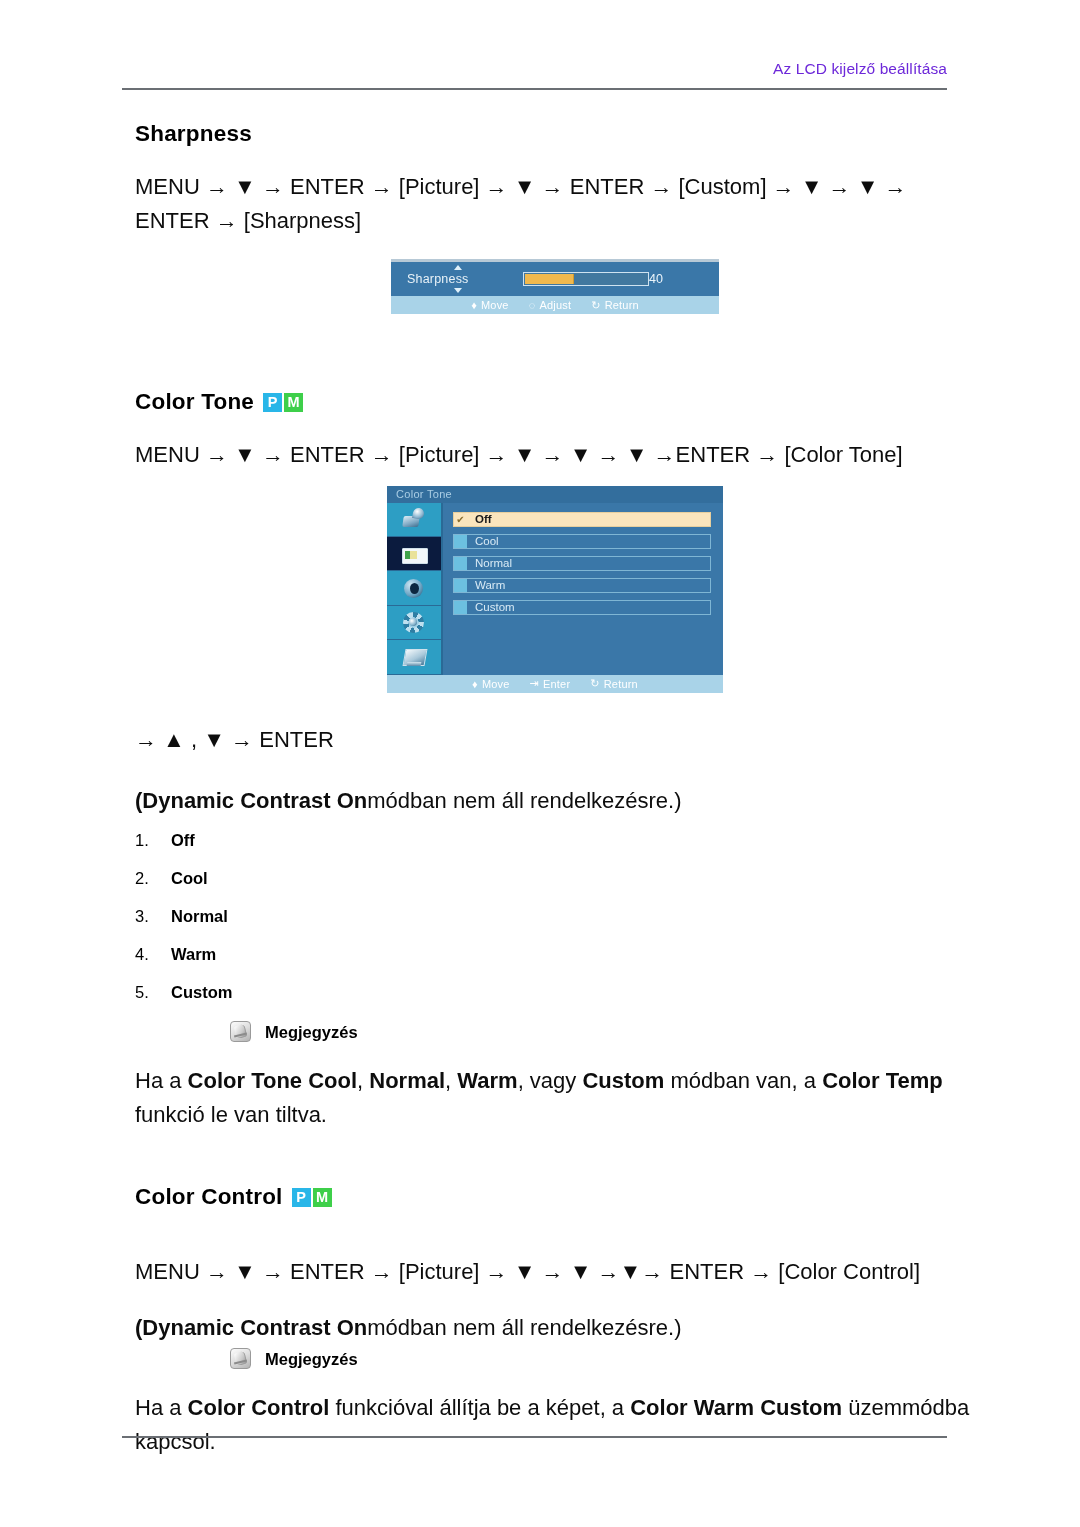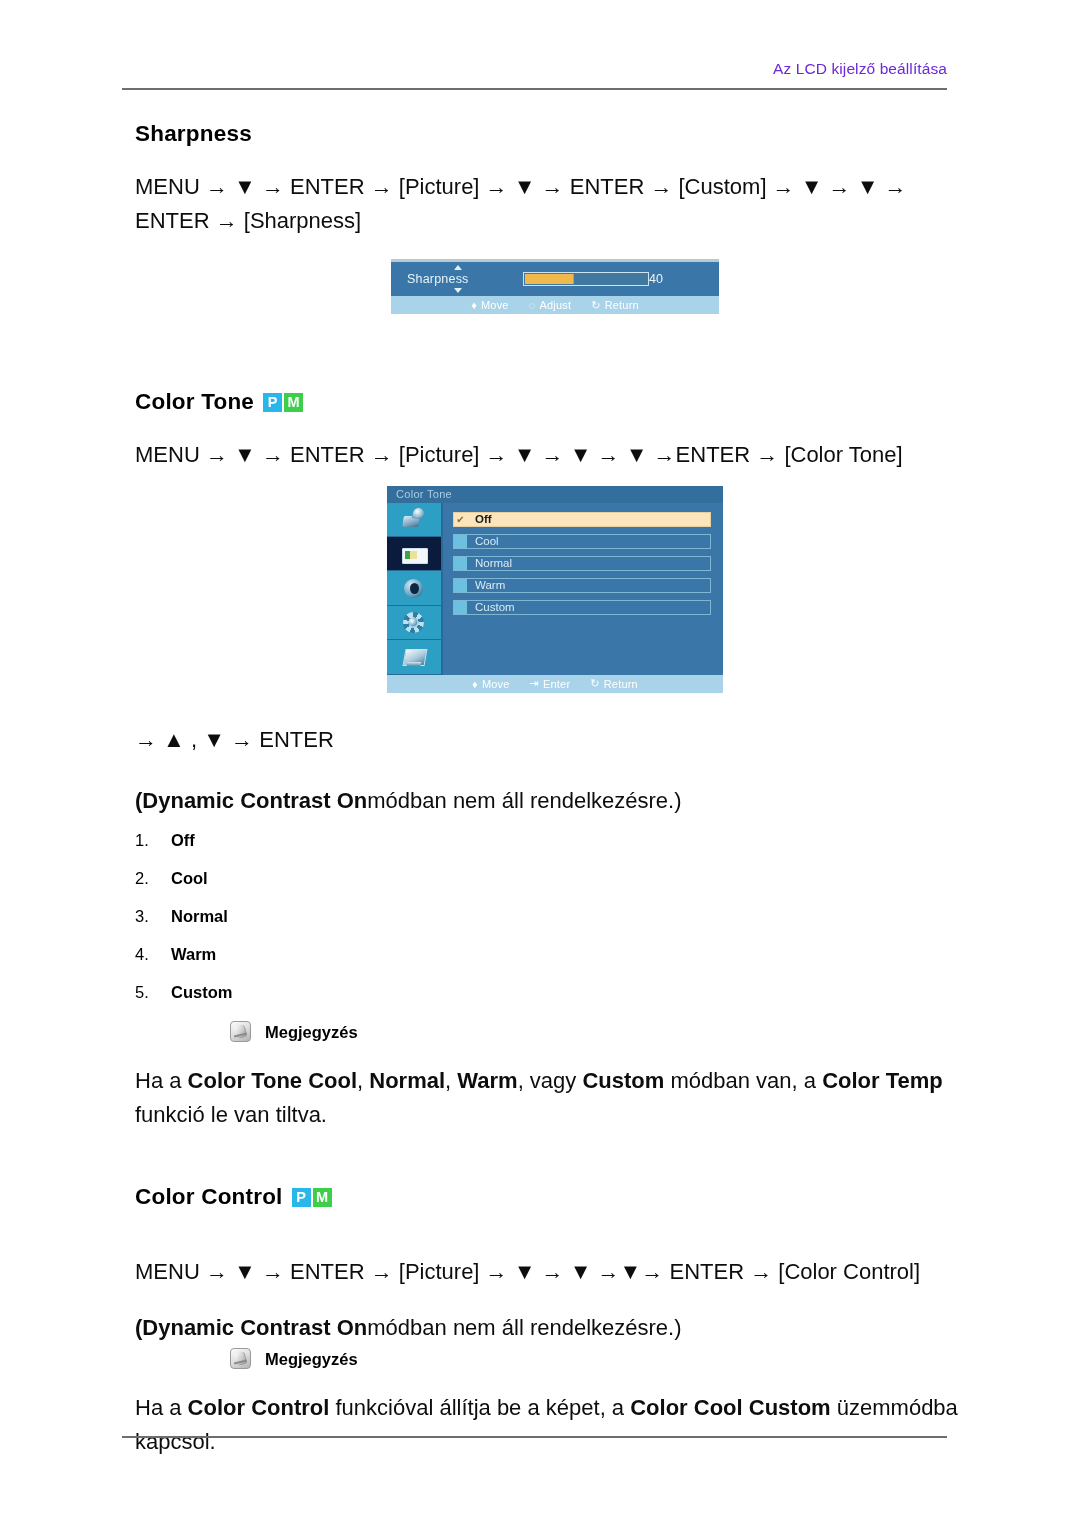--- a/index.html
+++ b/index.html
@@ -579,18 +579,18 @@
 
     <div style="height:4px"></div>
 
     <div class="note-head indent">
       <span class="note-icon"></span>
       <span>Megjegyzés</span>
     </div>
 
     <div class="gap-m"></div>
 
-    <p class="para indent" id="cc-note"><span>Ha a </span><b>Color Control</b><span> funkcióval állítja be a képet, a </span><b>Color Cool Custom</b><span> üzemmódba kapcsol.</span></p>
+    <p class="para indent" id="cc-note"><span>Ha a </span><b>Color Control</b><span> funkcióval állítja be a képet, a </span><b>Color Warm Custom</b><span> üzemmódba kapcsol.</span></p>
 
   </div>
 
   <div class="footer-rule"></div>
 </div>
 
 </body></html>

